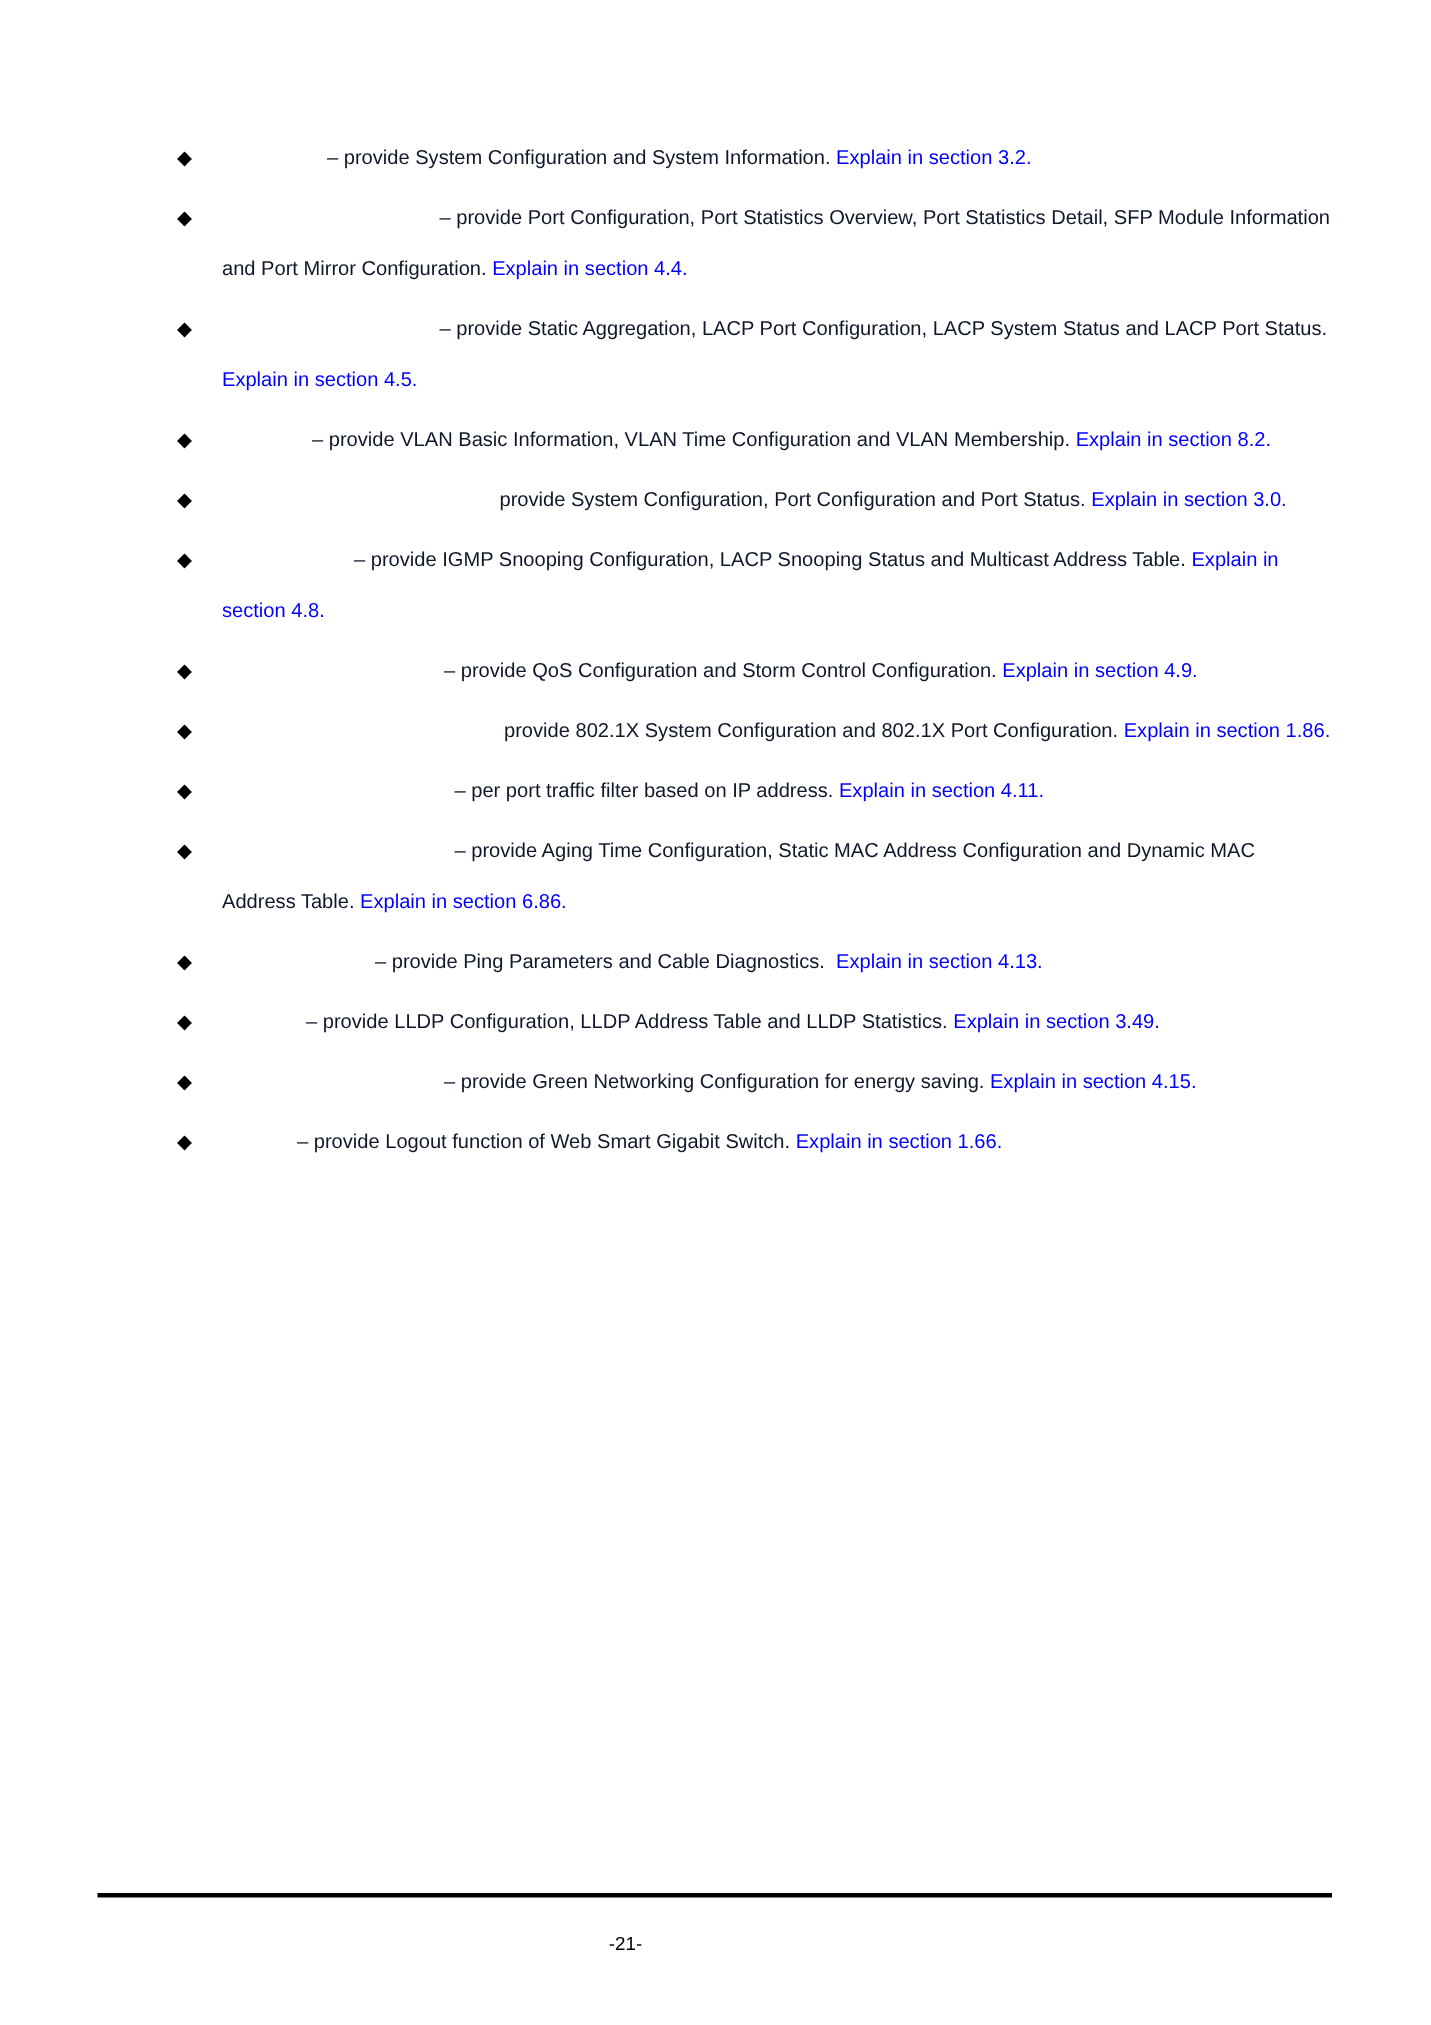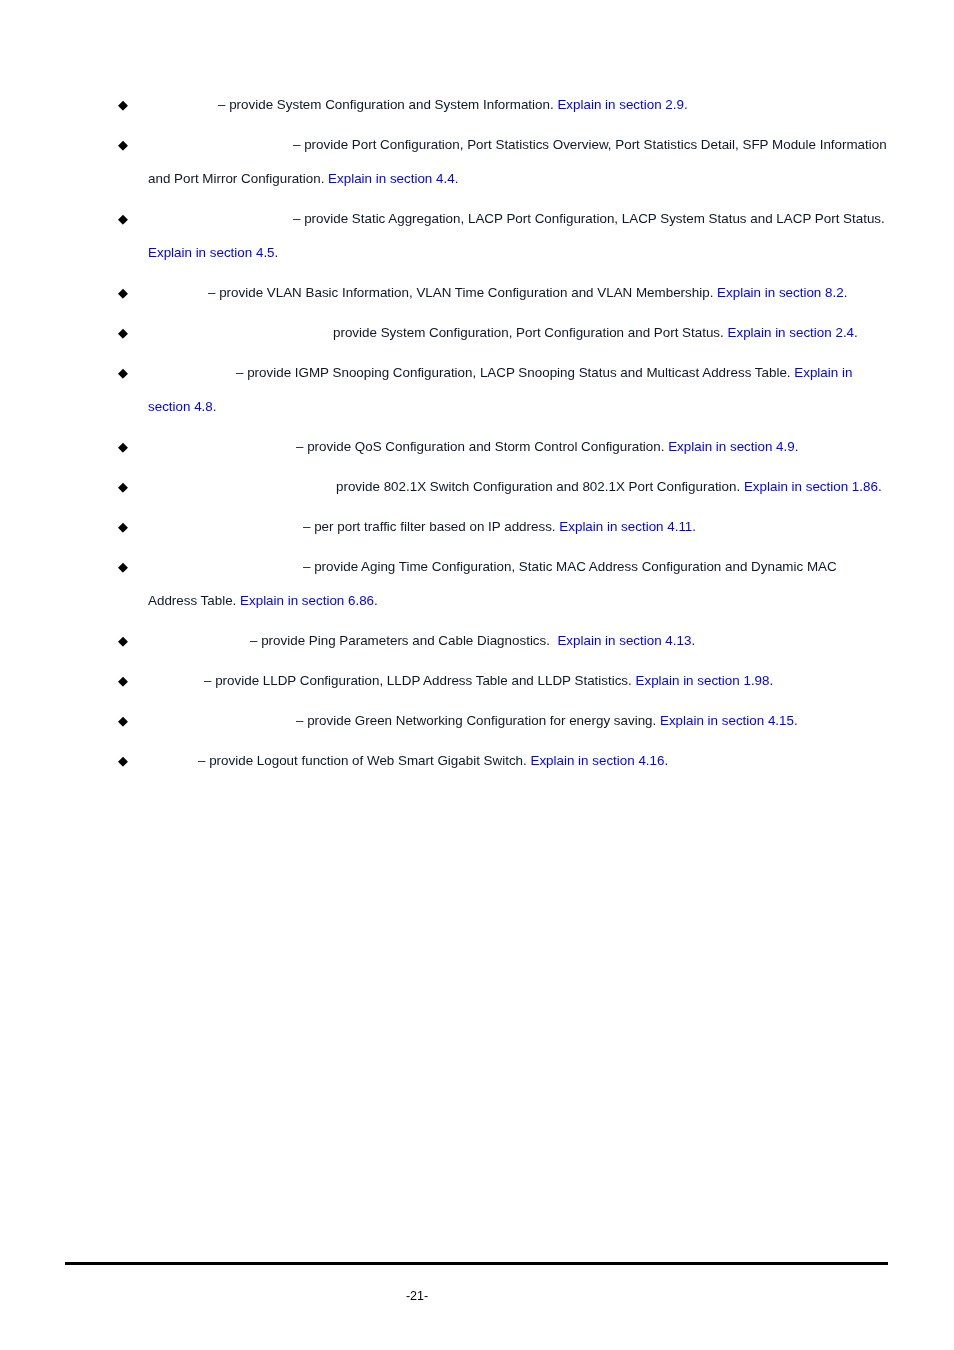--- a/index.html
+++ b/index.html
@@ -97,34 +97,34 @@
     line-height: 16px;
     color: #000000;
   }
 </style>
 </head>
 <body>
 
 <div id="page">
 
   <div id="bullet-list">
-      <p class="bullet-item"><span class="bullet-marker">◆</span><span class="lead-gap" style="width: 70px;"></span><span class="body-text">– provide System Configuration and System Information. </span><span class="xref">Explain in section 2.9.</span></p>
+      <p class="bullet-item"><span class="bullet-marker">◆</span><span class="lead-gap" style="width: 70px;"></span><span class="body-text">– provide System Configuration and System Information. </span><span class="xref">Explain in section 3.2.</span></p>
       <p class="bullet-item"><span class="bullet-marker">◆</span><span class="lead-gap" style="width: 145px;"></span><span class="body-text">– provide Port Configuration, Port Statistics Overview, Port Statistics Detail, SFP Module Information and Port Mirror Configuration. </span><span class="xref">Explain in section 4.4.</span></p>
       <p class="bullet-item"><span class="bullet-marker">◆</span><span class="lead-gap" style="width: 145px;"></span><span class="body-text">– provide Static Aggregation, LACP Port Configuration, LACP System Status and LACP Port Status. </span><span class="xref">Explain in section 4.5.</span></p>
       <p class="bullet-item"><span class="bullet-marker">◆</span><span class="lead-gap" style="width: 60px;"></span><span class="body-text">– provide VLAN Basic Information, VLAN Time Configuration and VLAN Membership. </span><span class="xref">Explain in section 8.2.</span></p>
-      <p class="bullet-item"><span class="bullet-marker">◆</span><span class="lead-gap" style="width: 185px;"></span><span class="body-text">provide System Configuration, Port Configuration and Port Status. </span><span class="xref">Explain in section 2.4.</span></p>
+      <p class="bullet-item"><span class="bullet-marker">◆</span><span class="lead-gap" style="width: 185px;"></span><span class="body-text">provide System Configuration, Port Configuration and Port Status. </span><span class="xref">Explain in section 3.0.</span></p>
       <p class="bullet-item"><span class="bullet-marker">◆</span><span class="lead-gap" style="width: 88px;"></span><span class="body-text">– provide IGMP Snooping Configuration, LACP Snooping Status and Multicast Address Table. </span><span class="xref">Explain in section 4.8.</span></p>
       <p class="bullet-item"><span class="bullet-marker">◆</span><span class="lead-gap" style="width: 148px;"></span><span class="body-text">– provide QoS Configuration and Storm Control Configuration. </span><span class="xref">Explain in section 4.9.</span></p>
-      <p class="bullet-item"><span class="bullet-marker">◆</span><span class="lead-gap" style="width: 188px;"></span><span class="body-text">provide 802.1X Switch Configuration and 802.1X Port Configuration. </span><span class="xref">Explain in section 1.86.</span></p>
+      <p class="bullet-item"><span class="bullet-marker">◆</span><span class="lead-gap" style="width: 188px;"></span><span class="body-text">provide 802.1X System Configuration and 802.1X Port Configuration. </span><span class="xref">Explain in section 1.86.</span></p>
       <p class="bullet-item"><span class="bullet-marker">◆</span><span class="lead-gap" style="width: 155px;"></span><span class="body-text">– per port traffic filter based on IP address. </span><span class="xref">Explain in section 4.11.</span></p>
       <p class="bullet-item"><span class="bullet-marker">◆</span><span class="lead-gap" style="width: 155px;"></span><span class="body-text">– provide Aging Time Configuration, Static MAC Address Configuration and Dynamic MAC Address Table. </span><span class="xref">Explain in section 6.86.</span></p>
       <p class="bullet-item"><span class="bullet-marker">◆</span><span class="lead-gap" style="width: 102px;"></span><span class="body-text">– provide Ping Parameters and Cable Diagnostics.  </span><span class="xref">Explain in section 4.13.</span></p>
-      <p class="bullet-item"><span class="bullet-marker">◆</span><span class="lead-gap" style="width: 56px;"></span><span class="body-text">– provide LLDP Configuration, LLDP Address Table and LLDP Statistics. </span><span class="xref">Explain in section 1.98.</span></p>
+      <p class="bullet-item"><span class="bullet-marker">◆</span><span class="lead-gap" style="width: 56px;"></span><span class="body-text">– provide LLDP Configuration, LLDP Address Table and LLDP Statistics. </span><span class="xref">Explain in section 3.49.</span></p>
       <p class="bullet-item"><span class="bullet-marker">◆</span><span class="lead-gap" style="width: 148px;"></span><span class="body-text">– provide Green Networking Configuration for energy saving. </span><span class="xref">Explain in section 4.15.</span></p>
-      <p class="bullet-item"><span class="bullet-marker">◆</span><span class="lead-gap" style="width: 50px;"></span><span class="body-text">– provide Logout function of Web Smart Gigabit Switch. </span><span class="xref">Explain in section 4.16.</span></p>
+      <p class="bullet-item"><span class="bullet-marker">◆</span><span class="lead-gap" style="width: 50px;"></span><span class="body-text">– provide Logout function of Web Smart Gigabit Switch. </span><span class="xref">Explain in section 1.66.</span></p>
     </div>
 
   <div id="footer">
     <div id="footer-rule"></div>
     <div id="page-number">-21-</div>
   </div>
 
 </div>
 
 </body></html>

